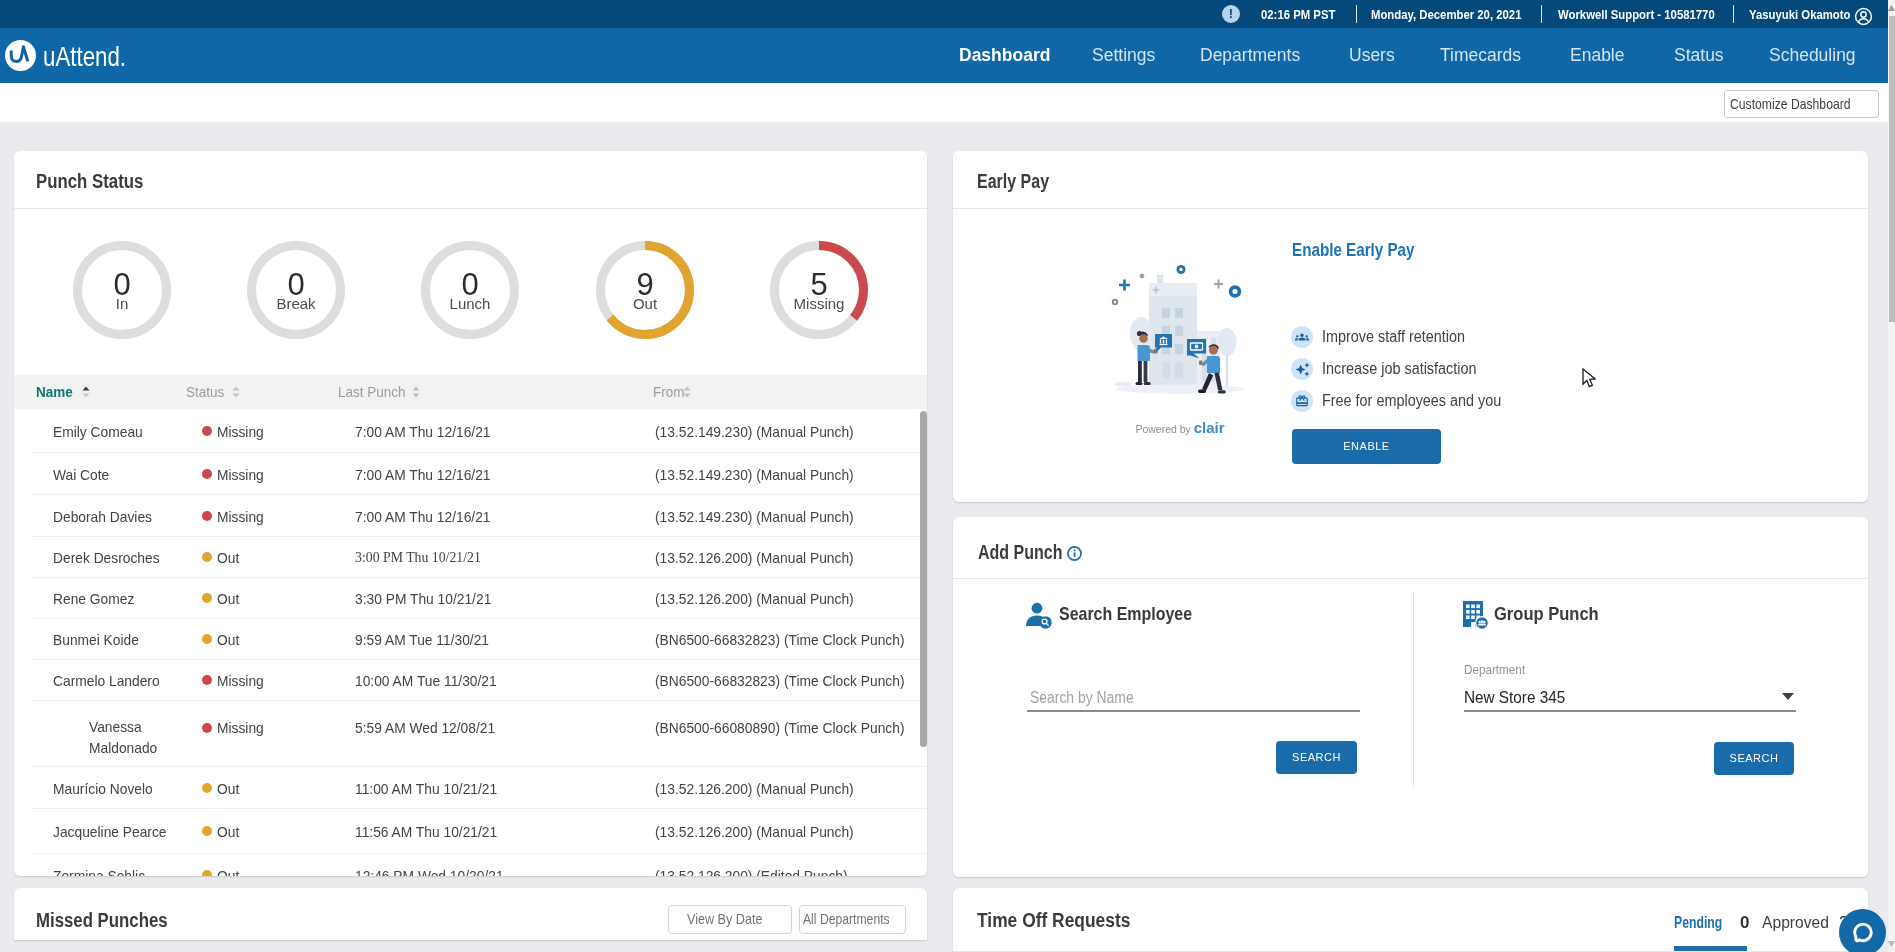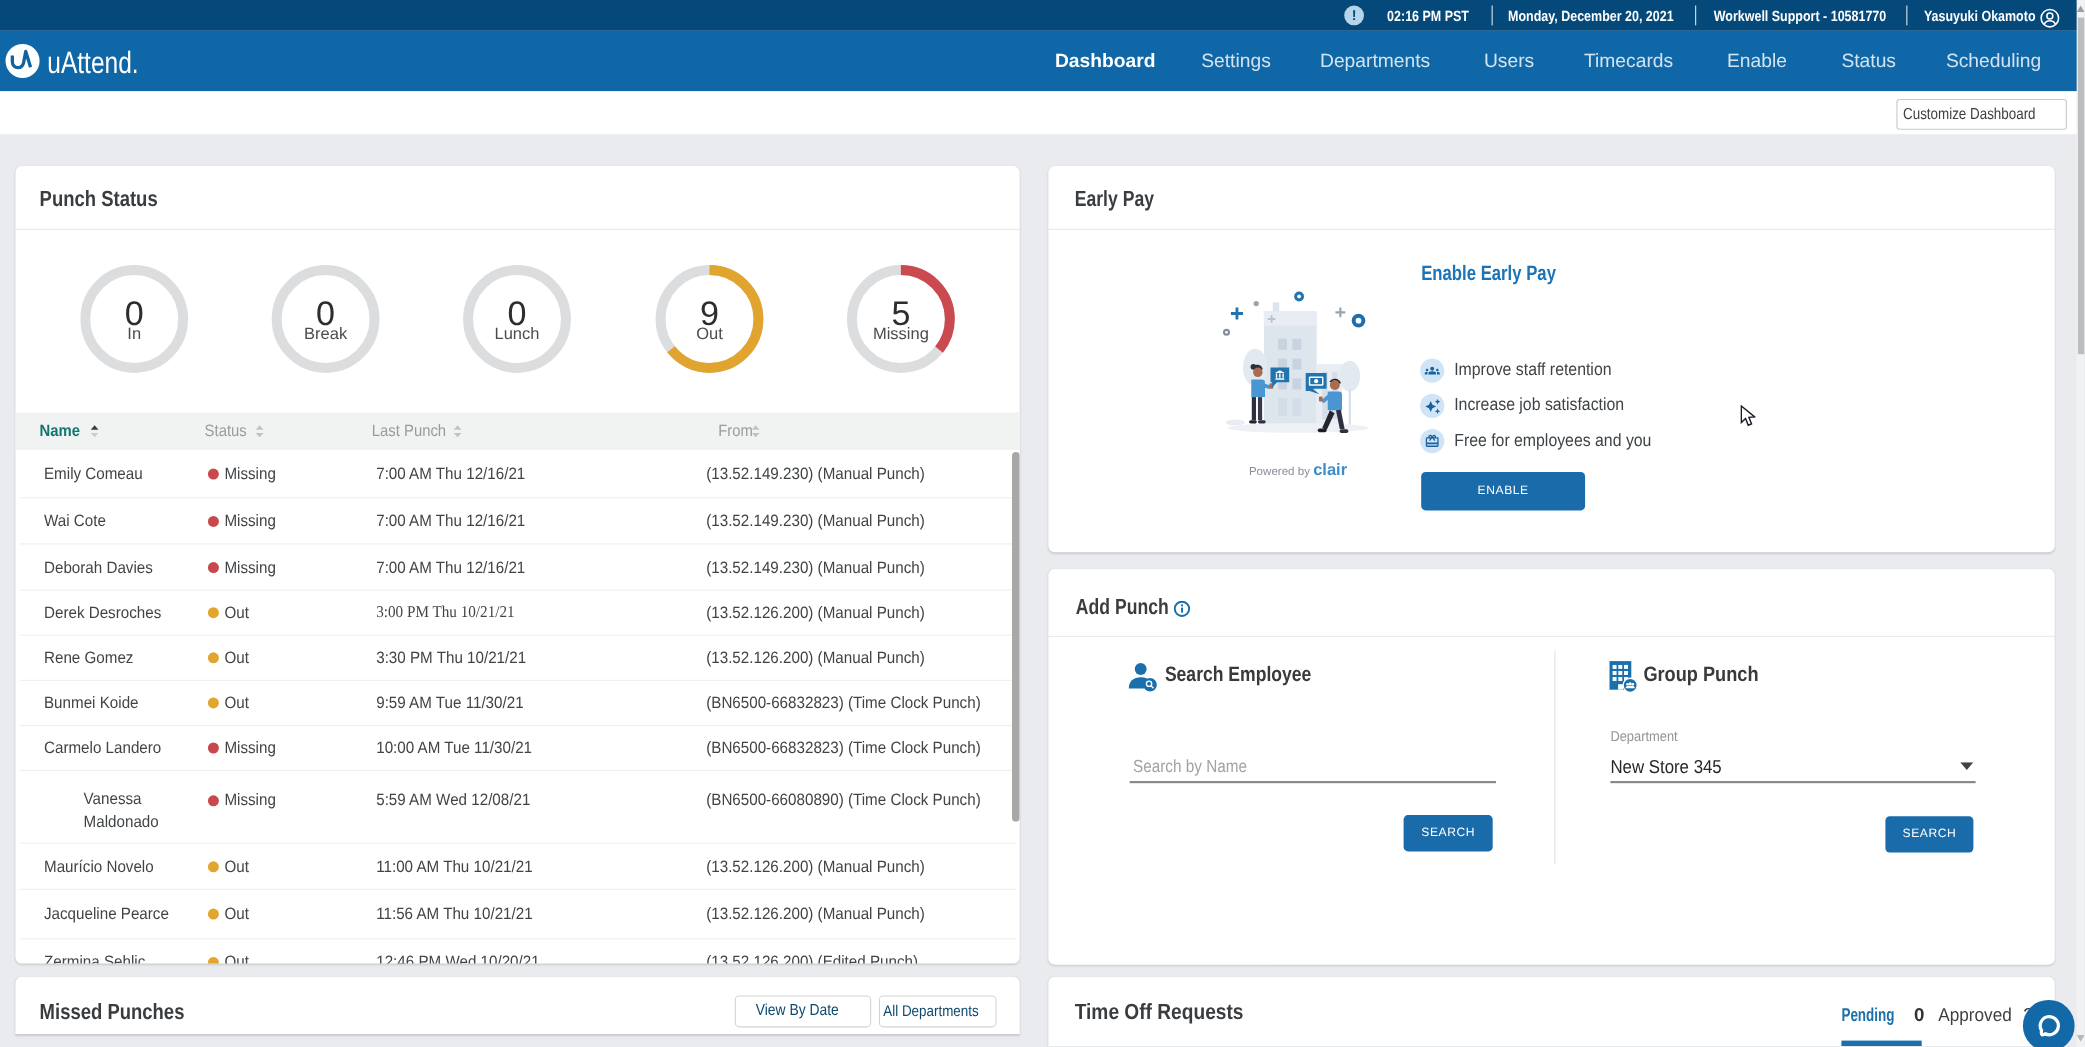--- a/index.html
+++ b/index.html
@@ -3,21 +3,21 @@
 <meta charset="utf-8">
 <style>
   * { margin:0; padding:0; box-sizing:border-box; }
   html,body { width:1895px; height:952px; overflow:hidden; }
   body { font-family:"Liberation Sans", sans-serif; background:#e9ebee; position:relative; }
   .abs { position:absolute; }
   .card { position:absolute; background:#fff; border-radius:6px; box-shadow:0 1px 2px rgba(0,0,0,.14); }
   .ctitle { font-size:20px; font-weight:700; color:#3a3d40; }
   .hdiv { position:absolute; left:0; right:0; height:1px; background:#e7e8e9; }
   .btn-blue { position:absolute; background:#1a6ba9; border-radius:4px; color:#fff; text-align:center; font-size:11px; letter-spacing:.5px; font-weight:400;}
-  .btn-outline { position:absolute; background:#fff; border:1px solid #d4d4d4; border-radius:4px; color:#0c4a6e; text-align:center; }
+  .btn-outline { position:absolute; background:#fff; border:1px solid #d4d4d4; border-radius:4px; color:#737373; text-align:center; }
   .donum { font-size:31px; color:#2d2d2d; text-align:center; }
   .dolab { font-size:15px; color:#4c4c4c; text-align:center; }
   .sorticon { width:8px; height:12px; }
   .prow { position:relative; border-bottom:1px solid #eeefef; font-size:15px; color:#404447; }
   .prow .cc { position:absolute; top:50%; transform:translateY(-50%); white-space:nowrap; }
   .dot { position:absolute; width:10px; height:10px; border-radius:50%; top:50%; transform:translateY(-50%); left:171px; }
   .dot-r { background:#c9484d; }
   .dot-y { background:#e2a52f; }
   .sx72 { display:inline-block; transform:scaleX(.72); transform-origin:0 50%; white-space:nowrap; }
   .sx80 { display:inline-block; transform:scaleX(.80); transform-origin:0 50%; white-space:nowrap; }
@@ -118,21 +118,21 @@
     <span class="abs" style="left:324px;top:8px;"><span class="sx90">Last Punch</span></span>
     <svg class="abs sorticon" style="left:398px;top:11px;">
         <use href="#sortglyph"></use>
       </svg>
     <span class="abs" style="left:627px;top:8px;margin-left:12px;"><span class="sx90">From</span></span>
     <svg class="abs sorticon" style="left:669px;top:11px;">
         <use href="#sortglyph"></use>
       </svg>
   </div>
 
-  <div class="abs" id="ptable" style="left:4px;top:258px;width:906px;">
+  <div class="abs" id="ptable" style="left:17px;top:258px;width:906px;">
     <div class="prow" style="height:44px;">
         <span class="cc" style="left:22px;"><span class="sx92">Emily Comeau</span></span>
         <span class="dot dot-r"></span>
         <span class="cc" style="left:186px;"><span class="sx92">Missing</span></span>
         <span class="cc" style="left:324px;"><span class="sx92">7:00 AM Thu 12/16/21</span></span>
         <span class="cc" style="left:624px;"><span class="sx92">(13.52.149.230) (Manual Punch)</span></span>
       </div>
     <div class="prow" style="height:42px;">
         <span class="cc" style="left:22px;"><span class="sx92">Wai Cote</span></span>
         <span class="dot dot-r"></span>

